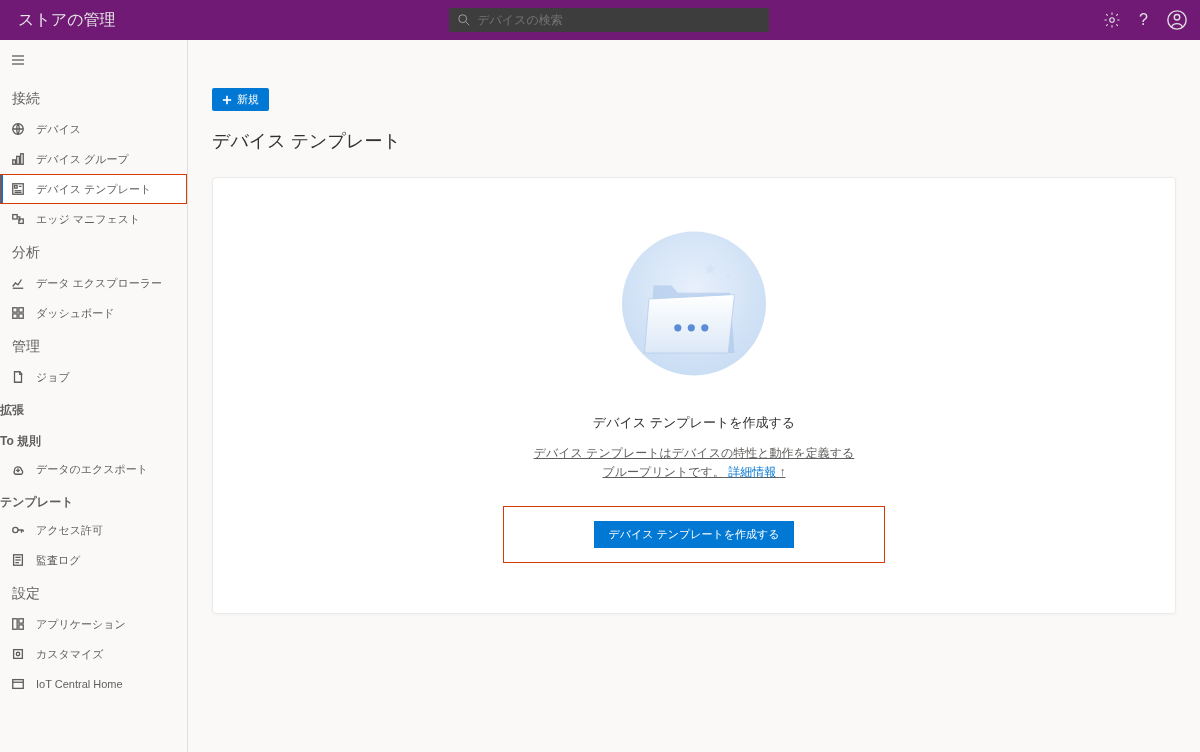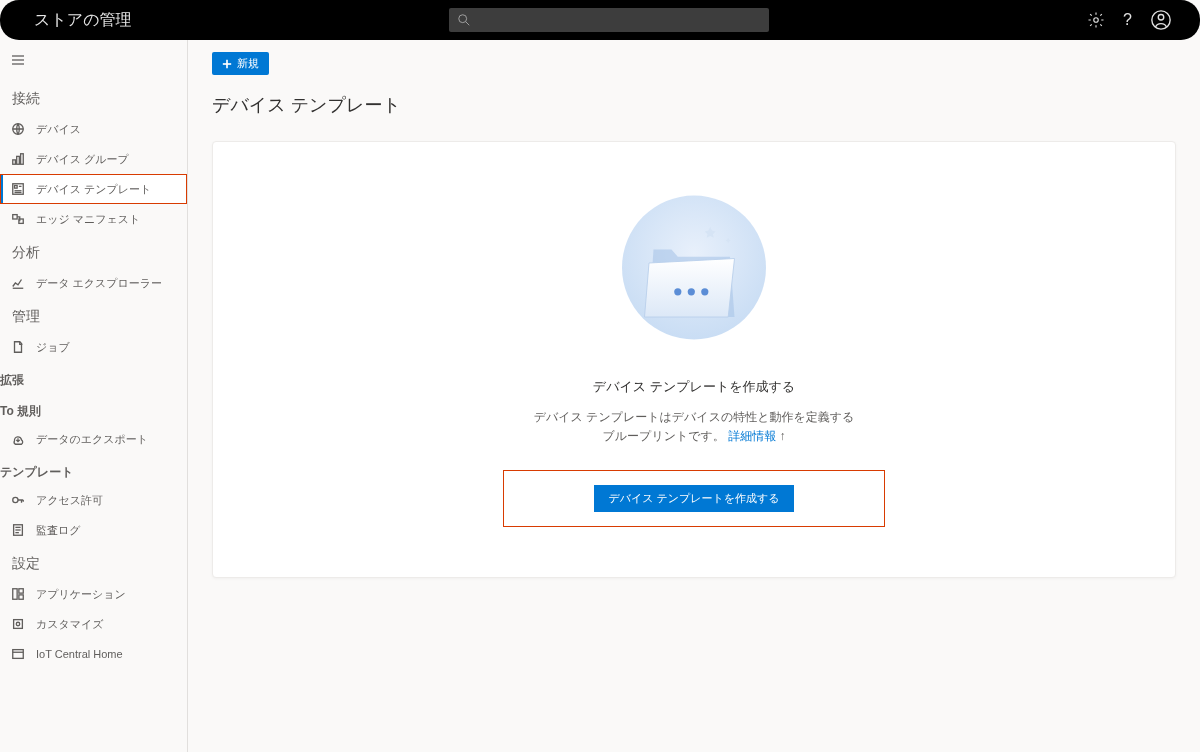--- a/index.html
+++ b/index.html
@@ -1,19 +1,19 @@
 <!DOCTYPE html>
 <html><head>
   <meta charset="utf-8">
   <style>
     * { margin: 0; padding: 0; box-sizing: border-box; }
     body { font-family: 'Segoe UI', 'Yu Gothic UI', Meiryo, sans-serif; background: #faf9f8; height: 752px; width: 1200px; overflow: hidden; }
 
     
-    .header { height: 40px; background: #000000; display: flex; align-items: center; padding: 0 28px; color: #fff; border-radius: 19px; }
+    .header { height: 40px; background: #701a75; display: flex; align-items: center; padding: 0 12px; color: #fff; }
     .header-title { font-size: 16px; font-weight: 400; color: #e8e8e8; flex: 0 0 auto; padding-left: 6px; }
     .header-search-wrap { flex: 1; display: flex; justify-content: center; }
     .header-search { width: 320px; height: 24px; background: #3d3d3d; border: none; border-radius: 2px; display: flex; align-items: center; padding: 0 8px; }
     .header-search svg { width: 14px; height: 14px; fill: #aaa; margin-right: 6px; }
     .header-search input { background: transparent; border: none; outline: none; color: #ccc; font-size: 12px; flex: 1; }
     .header-icons { display: flex; align-items: center; gap: 18px; margin-left: auto; }
     .header-icons svg { width: 18px; height: 18px; fill: none; stroke: #e0e0e0; stroke-width: 1.5; cursor: pointer; }
     .header-icons .help { font-size: 16px; color: #e0e0e0; cursor: pointer; }
     .header-icons .user-circle { width: 22px; height: 22px; }
 
@@ -28,46 +28,47 @@
     .sidebar-item { display: flex; align-items: center; padding: 7px 10px; font-size: 11px; color: #605e5c; cursor: pointer; gap: 10px; }
     .sidebar-item.active { background: #fff; border-left: 3px solid #0078d4; padding-left: 7px; }
     .sidebar-item.highlighted-red { outline: 1px solid #d83b01; outline-offset: -1px; }
     .sidebar-item .icon { width: 16px; height: 16px; display: flex; align-items: center; justify-content: center; flex-shrink: 0; }
     .sidebar-item .icon svg { width: 14px; height: 14px; fill: none; stroke: #605e5c; stroke-width: 1.5; }
     .sidebar-subsection { font-size: 12px; color: #605e5c; padding: 10px 0 4px; font-weight: bold; }
 
     
     .main { flex: 1; background: #faf9f8; overflow-y: auto; padding: 12px 24px; }
     .toolbar { margin-bottom: 18px; }
-    .btn-new { background: #0078d4; color: #fff; border: none; padding: 4px 10px; font-size: 11px; display: inline-flex; align-items: center; gap: 5px; cursor: pointer; border-radius: 2px; }
+    .btn-new { background: #0078d4; color: #fff; border: none; padding: 4px 10px; font-size: 11px; display: inline-flex; align-items: center; gap: 5px; cursor: pointer; border-radius: 2px; margin-top: 36px; }
     .btn-new svg { width: 10px; height: 10px; stroke: #fff; stroke-width: 2; }
     .page-title { font-size: 18px; font-weight: 400; color: #323130; margin-bottom: 24px; }
 
     
     .card { background: #fff; border: 1px solid #edebe9; border-radius: 4px; padding: 40px 20px 50px; display: flex; flex-direction: column; align-items: center; box-shadow: 0 1px 3px rgba(0,0,0,0.04); }
     .empty-illustration { width: 180px; height: 180px; margin-bottom: 16px; }
     .card-title { font-size: 13px; color: #323130; margin-bottom: 12px; }
-    .card-desc { font-size: 12px; color: #605e5c; text-align: center; line-height: 1.6; margin-bottom: 24px; }
+    .card-desc { font-size: 12px; color: #605e5c; text-align: center; line-height: 1.6; margin-bottom: 24px; text-decoration: underline; }
     .card-link { color: #0078d4; cursor: pointer; }
     .btn-primary-wrap { border: 1px solid #d83b01; padding: 14px 90px; }
     .btn-primary { background: #0078d4; color: #fff; border: none; padding: 6px 14px; font-size: 11px; cursor: pointer; }
 
     ::-webkit-scrollbar { width: 0; }
   </style>
 </head>
 <body>
 
 <div class="header">
   <div class="header-title">ストアの管理</div>
   <div class="header-search-wrap">
     <div class="header-search">
       <svg viewBox="0 0 16 16">
           <circle cx="6.5" cy="6.5" r="4.5" stroke="#aaa" fill="none"></circle>
           <line x1="10" y1="10" x2="14" y2="14" stroke="#aaa"></line>
         </svg>
+      <input type="text" placeholder="デバイスの検索" style="">
     </div>
   </div>
   <div class="header-icons">
     <svg viewBox="0 0 24 24">
         <circle cx="12" cy="12" r="3"></circle>
         <path d="M12 2v3M12 19v3M4.2 4.2l2.1 2.1M17.7 17.7l2.1 2.1M2 12h3M19 12h3M4.2 19.8l2.1-2.1M17.7 6.3l2.1-2.1"></path>
       </svg>
     <span class="help">?</span>
     <svg class="user-circle" viewBox="0 0 24 24">
         <circle cx="12" cy="12" r="10"></circle>
@@ -140,20 +141,31 @@
     <div class="sidebar-item">
       <span class="icon">
           <svg viewBox="0 0 16 16">
             <path d="M2 12l3-4 3 2 4-6"></path>
             <path d="M2 14h12"></path>
           </svg>
         </span>
       <span>データ エクスプローラー</span>
     </div>
 
+    <div class="sidebar-item">
+      <span class="icon">
+          <svg viewBox="0 0 16 16">
+            <rect x="2" y="2" width="5" height="5"></rect>
+            <rect x="9" y="2" width="5" height="5"></rect>
+            <rect x="2" y="9" width="5" height="5"></rect>
+            <rect x="9" y="9" width="5" height="5"></rect>
+          </svg>
+        </span>
+      <span>ダッシュボード</span>
+    </div>
 
     <div class="sidebar-section">管理</div>
 
     <div class="sidebar-item">
       <span class="icon">
           <svg viewBox="0 0 16 16">
             <path d="M4 2h6l2 2v10H4z"></path>
             <path d="M10 2v3h3"></path>
           </svg>
         </span>

